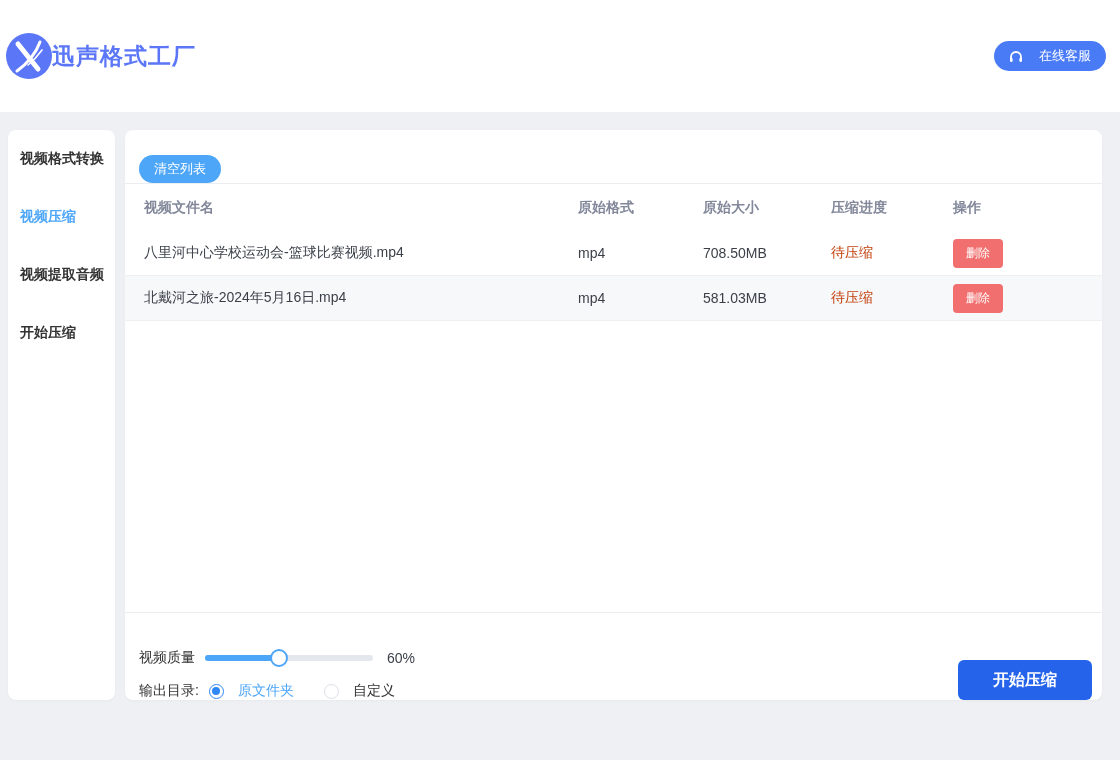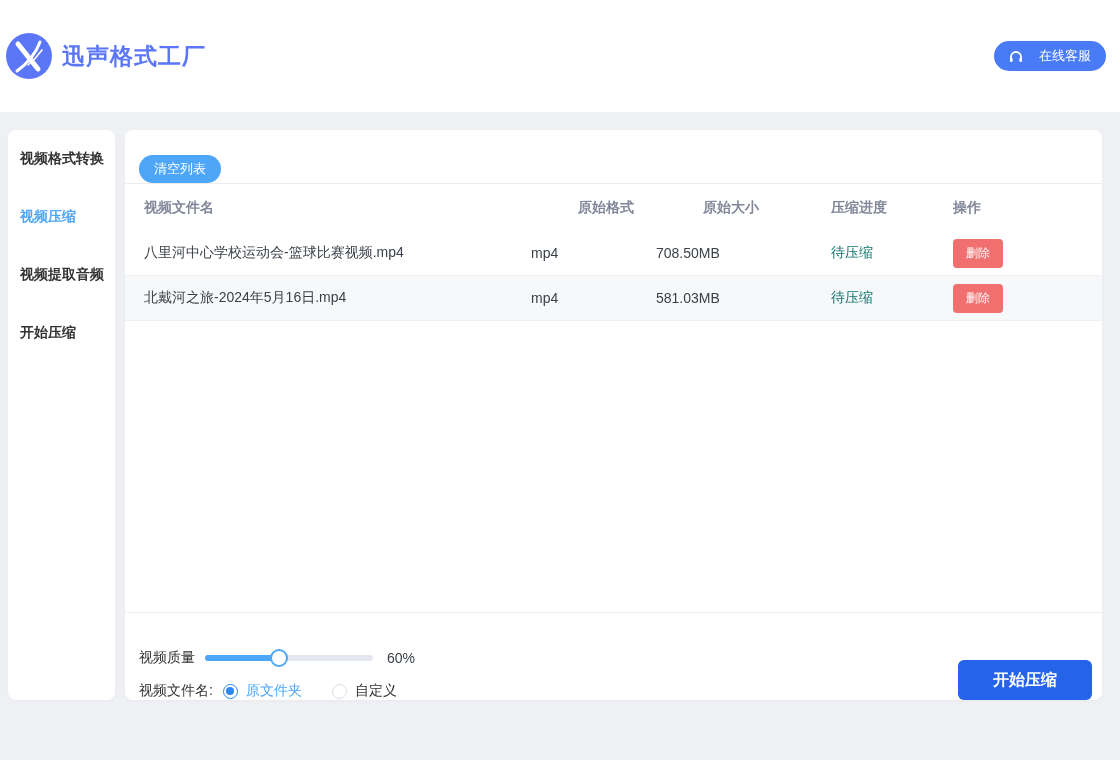--- a/index.html
+++ b/index.html
@@ -9,21 +9,21 @@
     background:#eef0f4;
     color:#333;
     overflow:hidden;
   }
   
   .app-header {
     height:112px; background:#ffffff;
     display:flex; align-items:center;
     padding:0 14px 0 6px;
   }
-  .logo-wrap { display:flex; align-items:center; gap:10px; }
+  .logo-wrap { display:flex; align-items:center; }
   .logo-circle { width:46px; height:46px; display:block; }
   .app-title {
     font-size:23px; font-weight:600; color:#5b76f7; letter-spacing:1px;
   }
   .header-spacer { flex:1; }
   .support-btn {
     display:flex; align-items:center; gap:16px;
     background:#4a7bf6; color:#fff; border:none; cursor:pointer;
     height:30px; padding:0 15px; border-radius:15px; font-size:13px;
     font-family:inherit;
@@ -74,21 +74,21 @@
     padding:0 19px; font-size:14px; color:#3a3f48;
     border-bottom:1px solid #eef0f2;
   }
   .tbl-row:first-of-type { border-top:1px solid #eef0f2; }
   .tbl-row.alt { background:#f7f8fa; }
   .col-name  { flex:1; overflow:hidden; white-space:nowrap; text-overflow:ellipsis; }
   .col-format{ width:125px; flex:none; }
   .col-size  { width:128px; flex:none; }
   .col-prog  { width:122px; flex:none; }
   .col-act   { width:130px; flex:none; }
-  .status-text { color:#0f766e;margin-left:47px; }
+  .status-text { color:#c2410c; }
   .del-btn {
     background:#f1706f; color:#fff; border:none; cursor:pointer;
     font-size:12px; padding:6px 13px; border-radius:4px; font-family:inherit;
   }
   .flex-fill { flex:1; }
   
   .bottom-area {
     height:87px; display:flex; align-items:flex-end;
     padding:11px 10px 0 14px;
   }
@@ -104,21 +104,21 @@
     border-radius:3px; background:#4da6f8;
   }
   .slider-handle {
     position:absolute; left:44%; top:50%; transform:translate(-50%,-50%);
     width:18px; height:18px; border-radius:50%;
     background:#fff; border:2px solid #4da6f8; cursor:grab;
   }
   .quality-value { margin-left:14px; color:#3a3f48; }
   .output-row { display:flex; align-items:center; font-size:14px; color:#333; }
   .output-label { margin-right:10px; }
-  .radio-opt { display:flex; align-items:center; gap:8px; cursor:pointer; margin-right:30px; }
+  .radio-opt { display:flex; align-items:center; gap:14px; cursor:pointer; margin-right:30px; }
   .radio-circle {
     width:15px; height:15px; border-radius:50%; flex:none;
     border:1.5px solid #dcdfe6; background:#fff; position:relative;
   }
   .radio-opt.selected .radio-circle { border-color:#2f86f5; }
   .radio-opt.selected .radio-circle::after {
     content:""; position:absolute; left:50%; top:50%;
     transform:translate(-50%,-50%);
     width:8px; height:8px; border-radius:50%; background:#2f86f5;
   }
@@ -219,21 +219,21 @@
       <div class="settings-col">
         <div class="quality-row">
           <span class="quality-label">视频质量</span>
           <div class="slider">
             <div class="slider-fill"></div>
             <div class="slider-handle"></div>
           </div>
           <span class="quality-value">60%</span>
         </div>
         <div class="output-row">
-          <span class="output-label">视频文件名:</span>
+          <span class="output-label">输出目录:</span>
           <div class="radio-opt selected">
             <span class="radio-circle"></span>
             <span class="radio-label">原文件夹</span>
           </div>
           <div class="radio-opt">
             <span class="radio-circle"></span>
             <span class="radio-label">自定义</span>
           </div>
         </div>
       </div>

